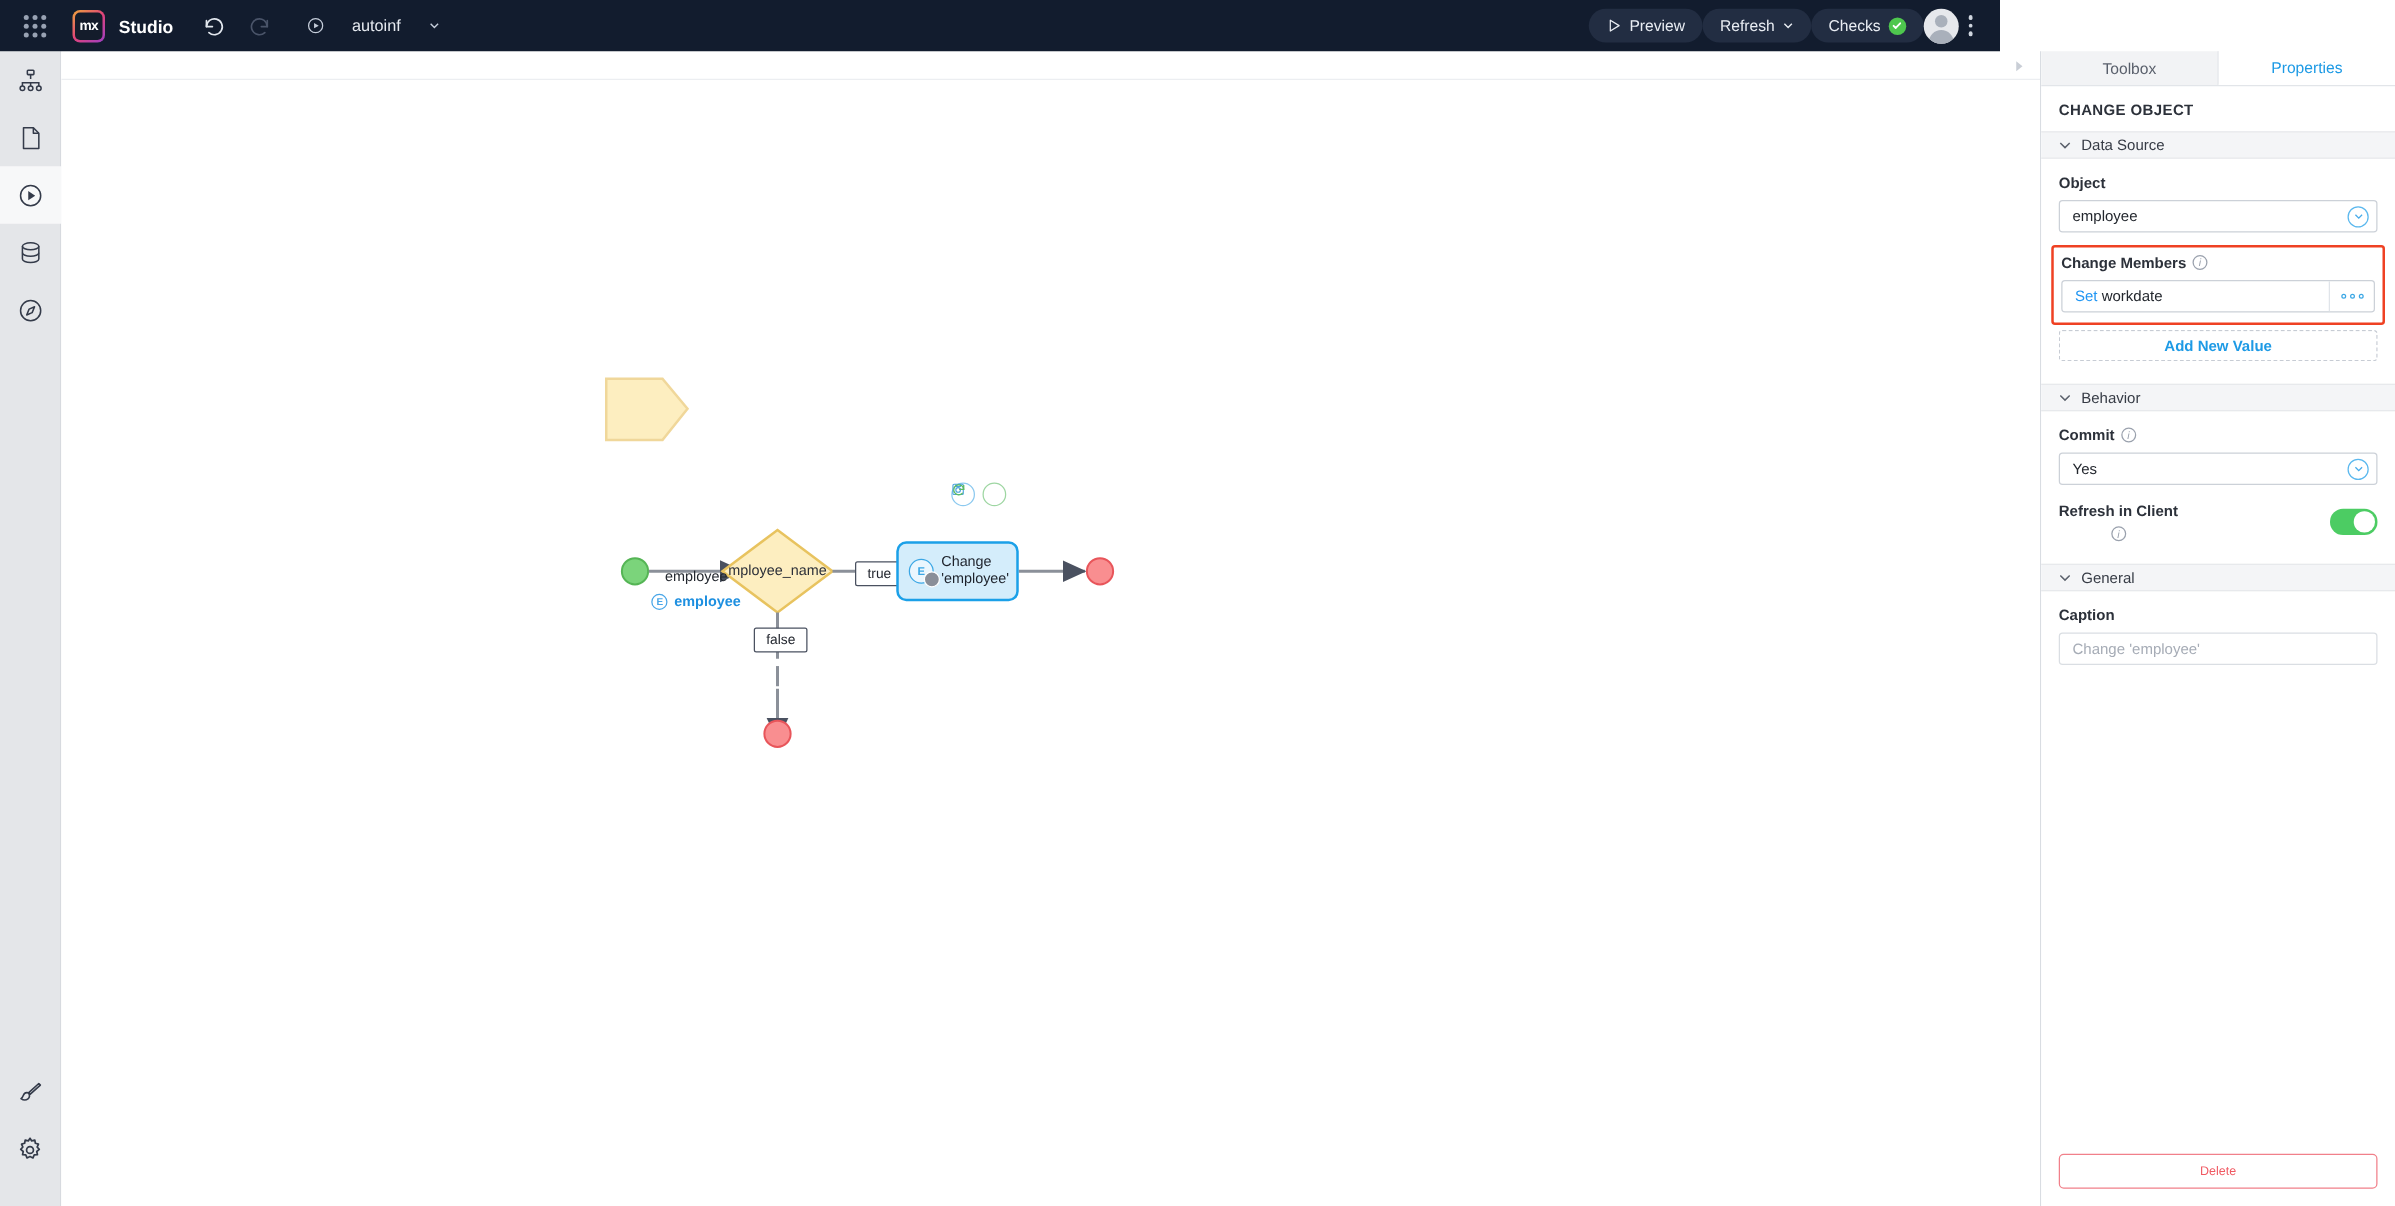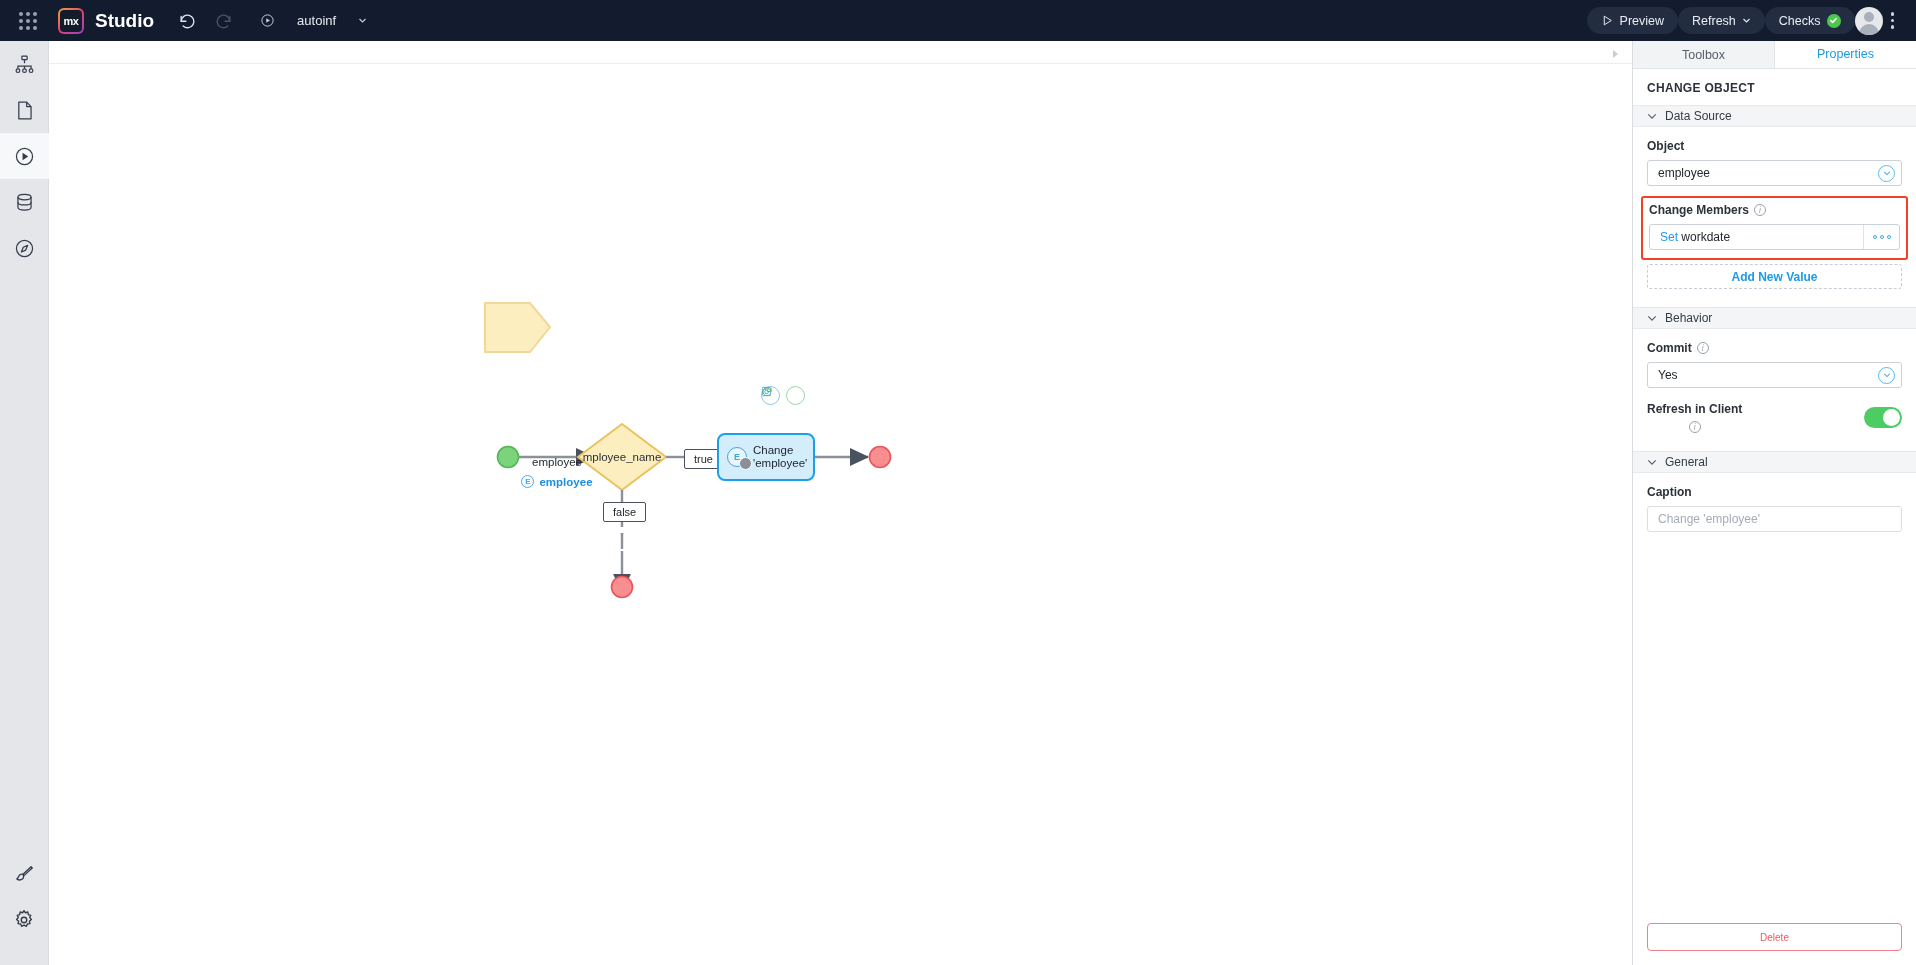--- a/index.html
+++ b/index.html
@@ -5,21 +5,21 @@
   * { box-sizing: border-box; margin: 0; padding: 0; }
   html, body {
     width: 1916px; height: 965px;
     font-family: "Liberation Sans", sans-serif;
     background: #ffffff;
     overflow: hidden;
   }
 
   
   .topbar {
-    position: absolute; top: 0; left: 0; width: 1916px; height: 41px;
+    position: absolute; top: 0; left: 0; width: 1600px; height: 41px;
     background: #121c2e;
     display: flex; align-items: center;
     z-index: 50;
   }
   .grid-launcher {
     width: 56px; height: 41px;
     display: flex; align-items: center; justify-content: center;
     cursor: pointer;
   }
   .grid-dots { display: grid; grid-template-columns: repeat(3, 4px); gap: 3px; }
@@ -28,21 +28,21 @@
     width: 26px; height: 26px; border-radius: 6px;
     background: linear-gradient(140deg,#f0a63a 0%, #e0437a 50%, #9b3fc4 100%);
     display: flex; align-items: center; justify-content: center;
     margin-left: 2px;
   }
   .mx-logo .inner {
     width: 22px; height: 22px; border-radius: 4px; background: #141c2b;
     color: #fff; font-size: 11px; font-weight: bold; letter-spacing: -0.5px;
     display: flex; align-items: center; justify-content: center;
   }
-  .studio-name { color: #ffffff; font-size: 19px; font-weight: 600; margin-left: 11px; }
+  .studio-name { color: #ffffff; font-size: 14px; font-weight: 600; margin-left: 11px; }
   .undo-redo { display: flex; align-items: center; margin-left: 20px; gap: 10px; }
   .icon-btn {
     width: 26px; height: 26px; display: flex; align-items: center; justify-content: center;
     cursor: pointer;
   }
   .icon-btn svg { display: block; }
   .branch-sel {
     display: flex; align-items: center; gap: 22px; margin-left: 24px;
     color: #e6eaf0; font-size: 13px; cursor: pointer;
   }

